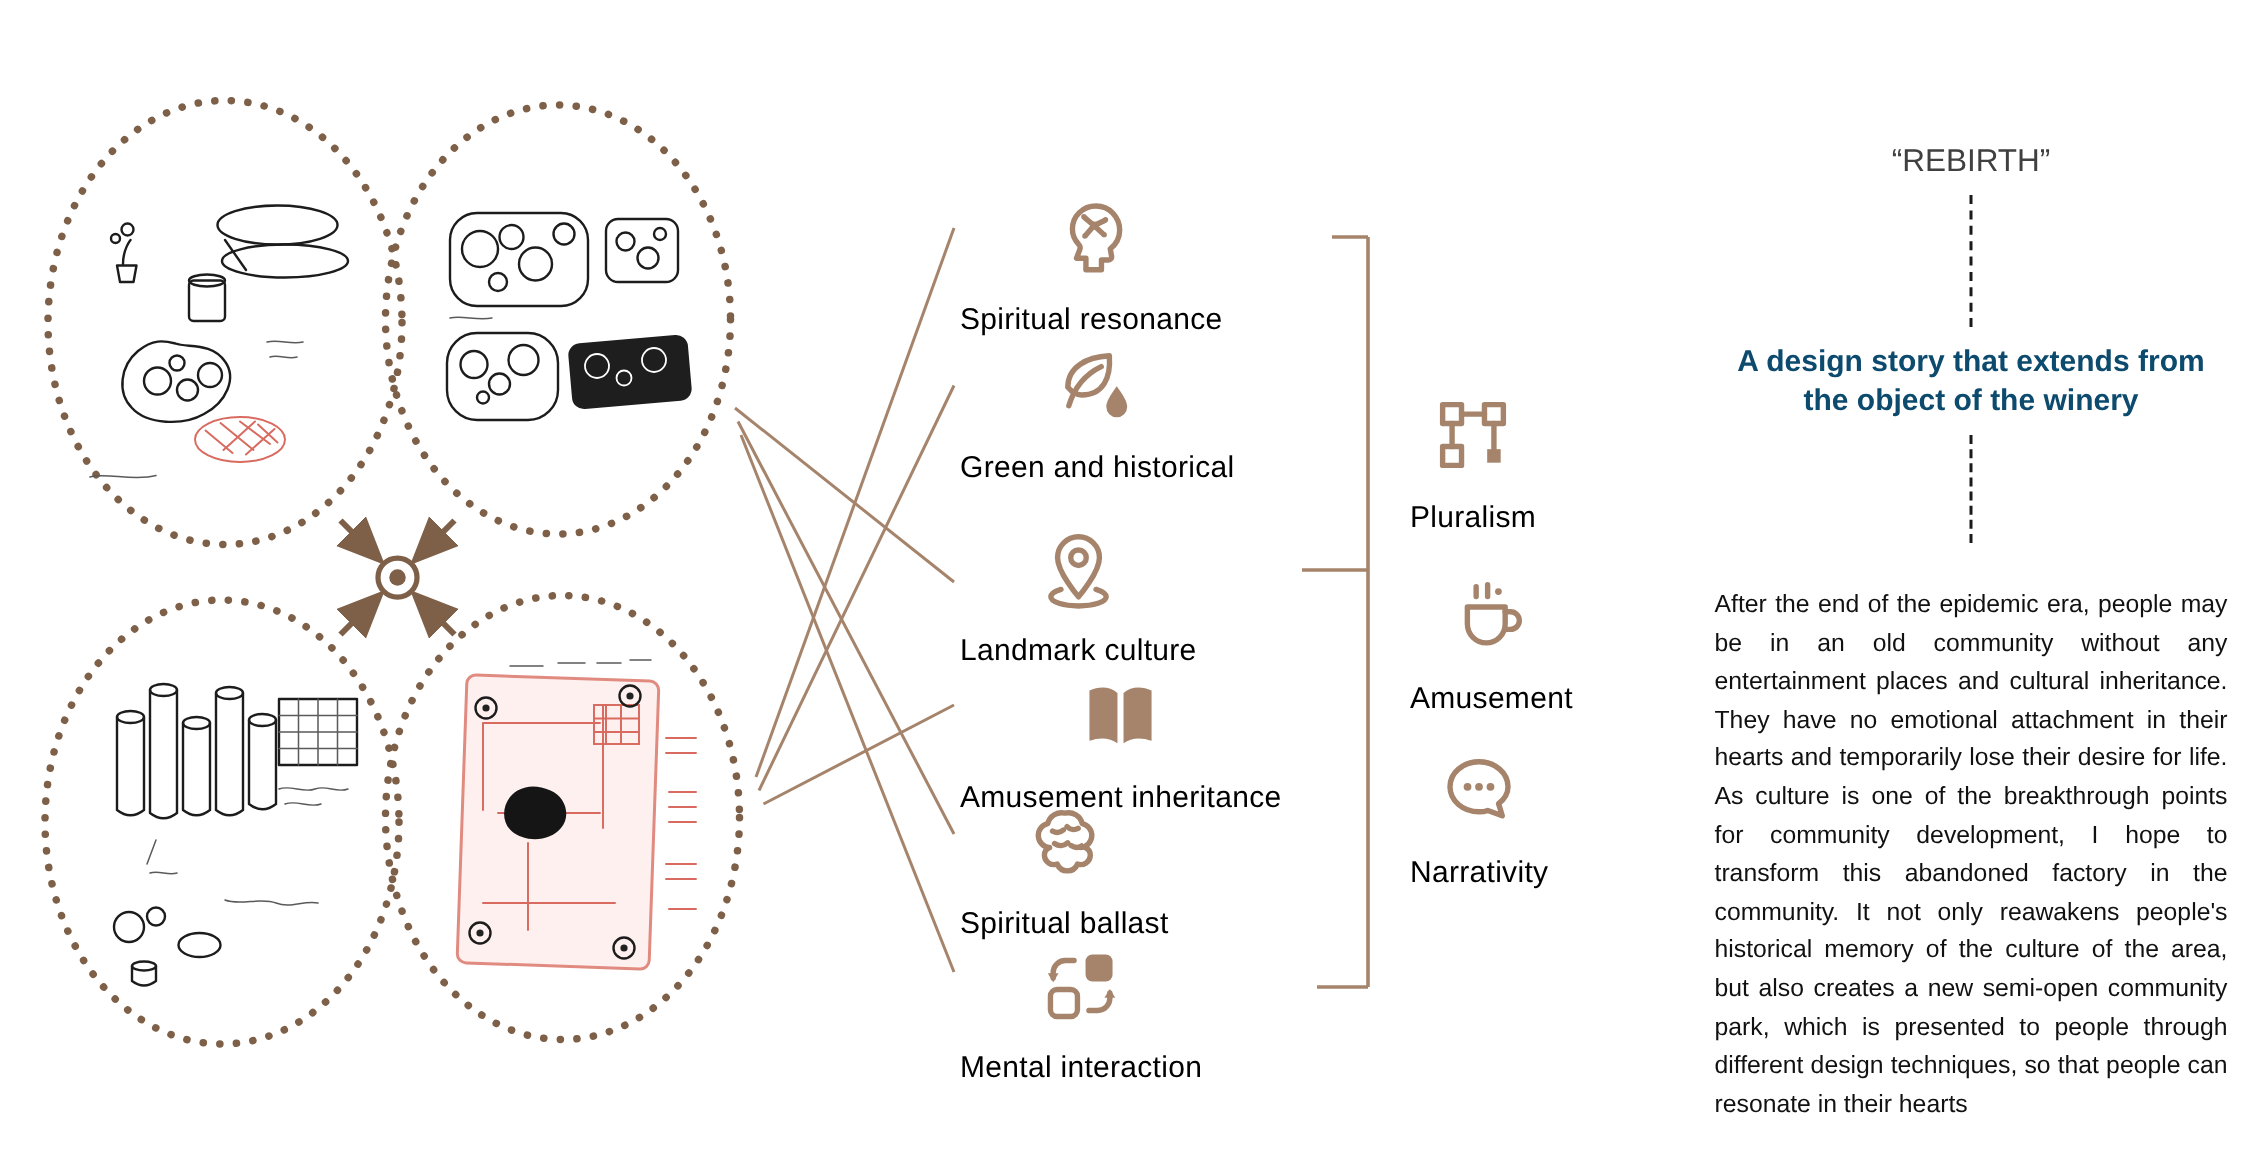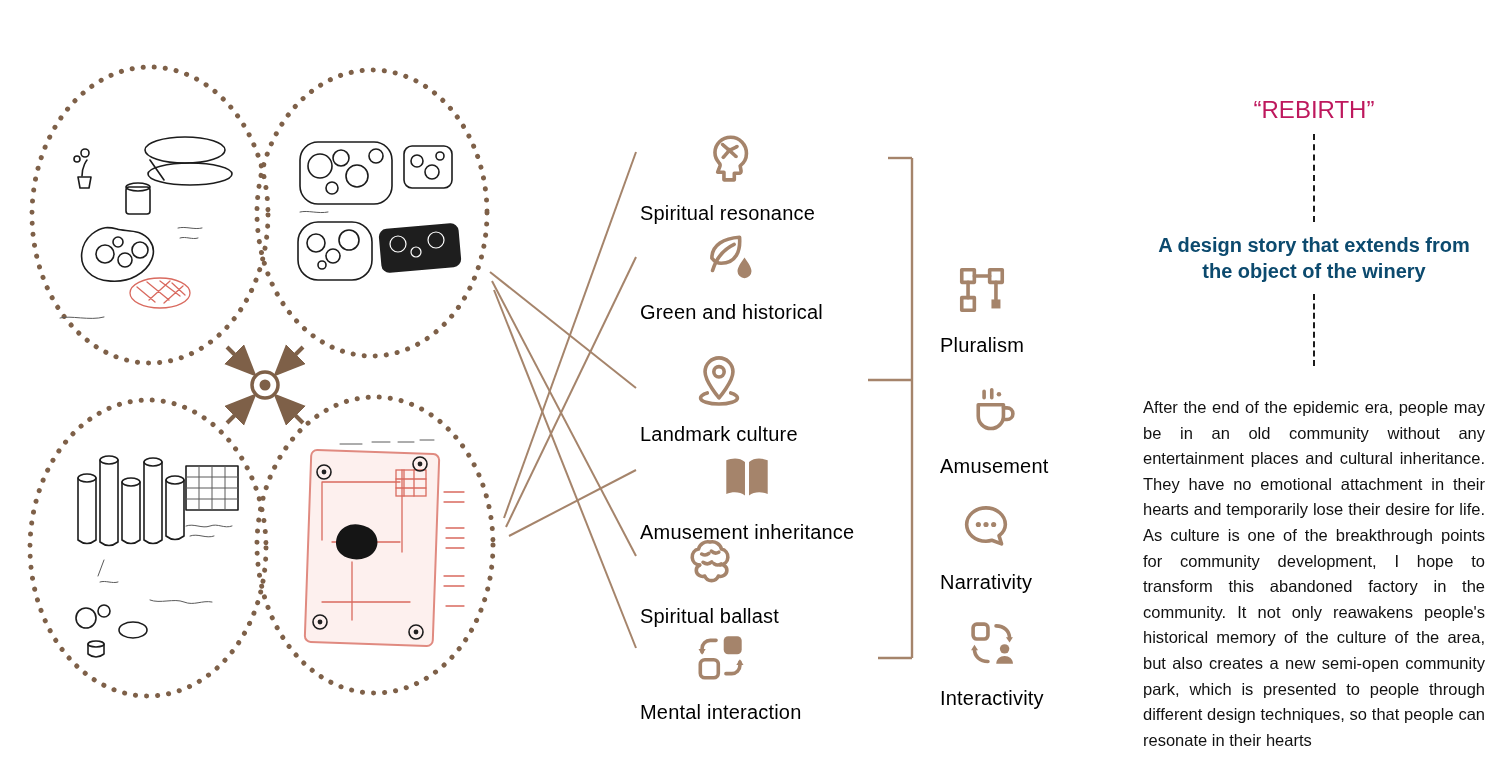--- a/index.html
+++ b/index.html
@@ -28,21 +28,21 @@
   .ic .fill{fill:#a5846b;stroke:none;}
 
   
   .row{position:absolute;display:flex;align-items:center;gap:16px;height:56px;z-index:2;flex-direction:column;}
   .row.concept{left:640px;}
   .row.quality{left:940px;}
   .lbl{font-size:20px;color:#000;white-space:nowrap;letter-spacing:.2px;}
 
   
   .story{position:absolute;left:1143px;top:96px;width:342px;display:flex;flex-direction:column;align-items:center;z-index:2;}
-  .story-title{font-size:24px;color:#be185d;text-align:center;}
+  .story-title{font-size:21px;color:#404040;text-align:center;}
   .vdash{width:0;border-left:2px dashed #1a1a1a;margin:10px 0;}
   .vdash.d1{height:88px;}
   .vdash.d2{height:72px;}
   .story-subtitle{font-weight:bold;font-size:20px;line-height:26px;text-align:center;color:#0c4a6e;}
   .story-body{font-size:16.5px;line-height:25.6px;text-align:justify;color:#111;margin-top:19px;}
 </style>
 </head>
 <body>
 
 <div class="canvas">
@@ -276,34 +276,20 @@
       <svg class="ic" viewBox="0 0 24 24">
         <path d="M12 3.5c-4.8 0-8.6 3.3-8.6 7.4 0 4.1 3.8 7.4 8.6 7.4.9 0 1.8-.1 2.6-.4l4.3 1.6-1.1-3.6c1.7-1.3 2.8-3.2 2.8-5 0-4.1-3.8-7.4-8.6-7.4z" stroke-width="1.7"></path>
         <circle class="fill" cx="8.6" cy="10.9" r="1.15"></circle>
         <circle class="fill" cx="12" cy="10.9" r="1.15"></circle>
         <circle class="fill" cx="15.4" cy="10.9" r="1.15"></circle>
       </svg>
     </span>
     <span class="lbl">Narrativity</span>
   </div>
 
-  <div class="row quality" style="top:615px">
-    <span class="icn">
-      <svg class="ic" viewBox="0 0 24 24">
-        <rect x="3.6" y="3.6" width="6.6" height="6.6" rx="1.6" stroke-width="1.7"></rect>
-        <circle class="fill" cx="17.6" cy="14.6" r="2.1"></circle>
-        <path class="fill" d="M13.9 21.2c0-2.1 1.7-3.4 3.7-3.4s3.7 1.3 3.7 3.4z"></path>
-        <path d="M13.8 4.4c3.6 0 6 2.3 6 5.4"></path>
-        <path class="fill" d="M18.2 9.4l1.6 2.4 1.5-2.4z"></path>
-        <path d="M10.2 20.2c-3.6 0-6-2.3-6-5.4"></path>
-        <path class="fill" d="M2.7 15.2l1.5-2.4 1.6 2.4z"></path>
-      </svg>
-    </span>
-    <span class="lbl">Interactivity</span>
-  </div>
 
   <div class="story">
     <div class="story-title">“REBIRTH”</div>
     <div class="vdash d1"></div>
     <div class="story-subtitle">A design story that extends from the object of the winery</div>
     <div class="vdash d2"></div>
     <div class="story-body">After the end of the epidemic era, people may be in an old community without any entertainment places and cultural inheritance. They have no emotional attachment in their hearts and temporarily lose their desire for life. As culture is one of the breakthrough points for community development, I hope to transform this abandoned factory in the community. It not only reawakens people's historical memory of the culture of the area, but also creates a new semi-open community park, which is presented to people through different design techniques, so that people can resonate in their hearts</div>
   </div>
 
 </div>

